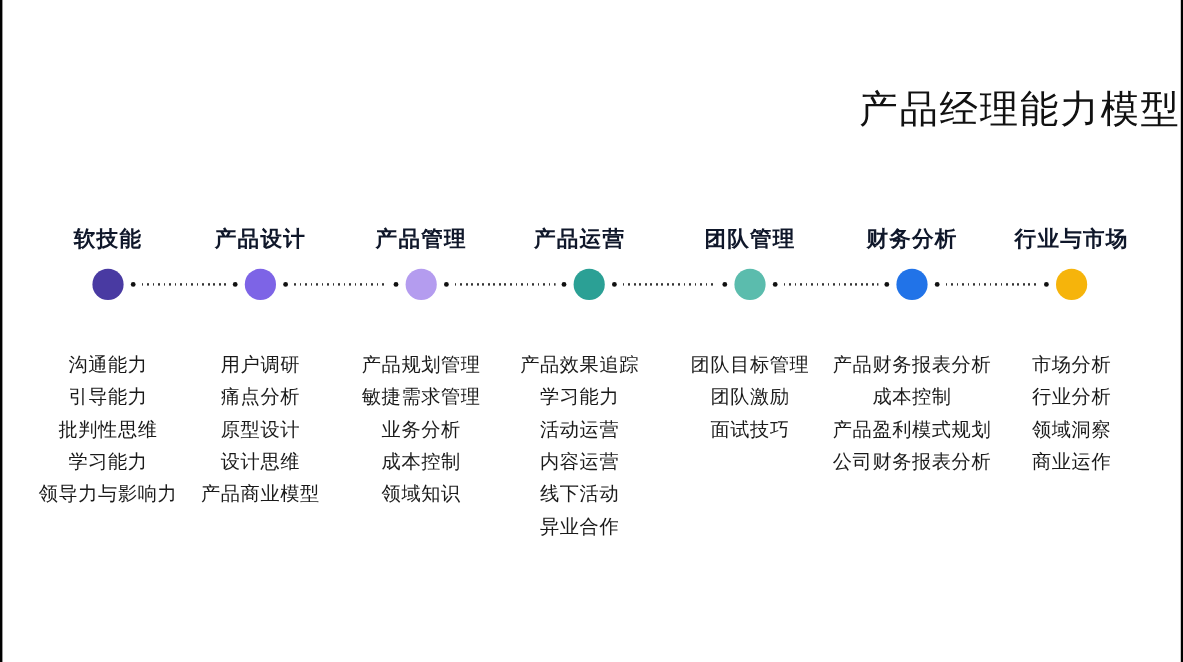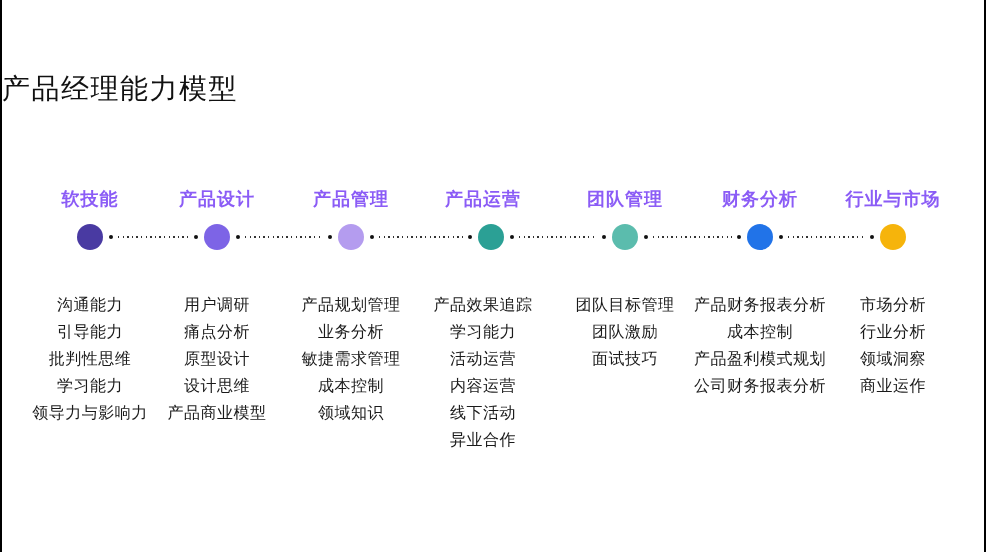--- a/index.html
+++ b/index.html
@@ -10,41 +10,41 @@
     border-left:2px solid #000;
     border-right:2px solid #000;
     position:relative;
     overflow:hidden;
     font-family:"Liberation Sans","DejaVu Sans",sans-serif;
     color:#1a1a1a;
   }
   .title{
     position:absolute;top:70px;left:0;right:0;
     margin:0;
-    text-align:left;
-    font-size:28px;
+    text-align:right;
+    font-size:32px;
     font-weight:500;
     letter-spacing:1.5px;
     color:#111;
   }
   
   .col{
     position:absolute;top:189px;
     width:170px;
     text-align:center;
   }
   .c0{left:3px}.c1{left:130px}.c2{left:264px}.c3{left:396px}
   .c4{left:538px}.c5{left:673px}.c6{left:806px}
   .col-title{
     font-size:18px;
     font-weight:600;
     letter-spacing:1px;
     line-height:20px;
     height:20px;
-    color:#8b5cf6;
+    color:#0f172a;
   }
   .items{
     list-style:none;
     margin:82px 0 0 0;
     padding:0;
   }
   .items li{
     font-size:16px;
     line-height:27px;
     letter-spacing:0.5px;
@@ -143,22 +143,22 @@
       <li>痛点分析</li>
       <li>原型设计</li>
       <li>设计思维</li>
       <li>产品商业模型</li>
     </ul>
 </div>
 <div class="col c2">
   <div class="col-title">产品管理</div>
   <ul class="items">
       <li>产品规划管理</li>
+      <li>敏捷需求管理</li>
       <li>业务分析</li>
-      <li>敏捷需求管理</li>
       <li>成本控制</li>
       <li>领域知识</li>
     </ul>
 </div>
 <div class="col c3">
   <div class="col-title">产品运营</div>
   <ul class="items">
       <li>产品效果追踪</li>
       <li>学习能力</li>
       <li>活动运营</li>

